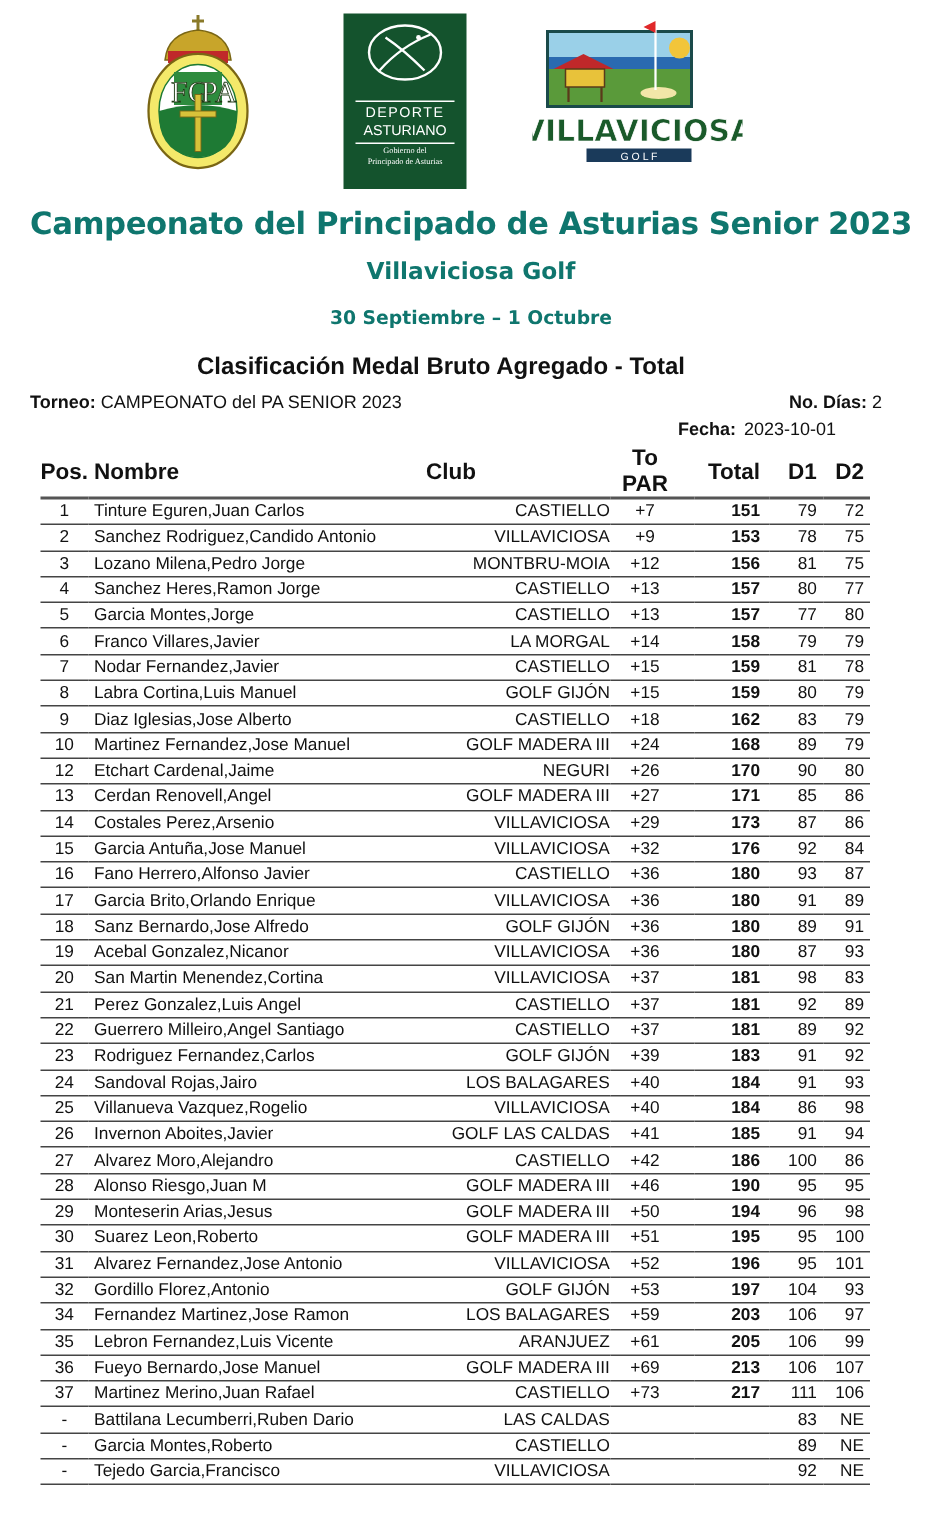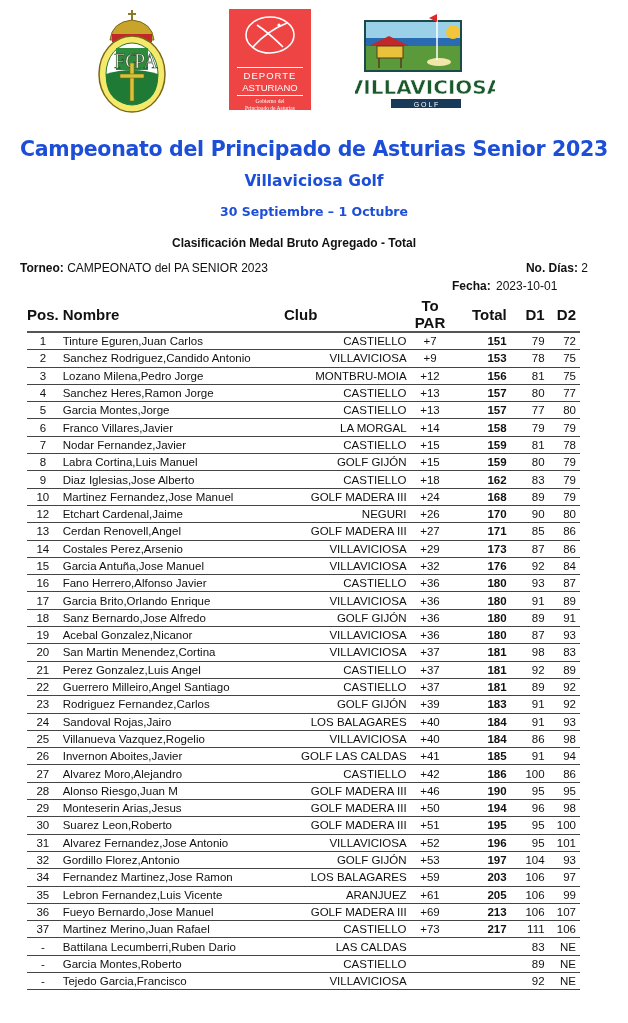--- a/index.html
+++ b/index.html
@@ -1,28 +1,28 @@
 <!DOCTYPE html>
 <html><head>
 <meta charset="utf-8">
 <style>
   html, body { margin:0; padding:0; background:#ffffff; }
   body { width:628px; height:1023px; position:relative; overflow:hidden; font-family:"Liberation Sans", sans-serif; color:#111; }
   .logos { position:absolute; top:0; left:0; width:628px; height:120px; }
   .logo { position:absolute; }
   #logo-fgpa { left:96px; top:8px; width:72px; height:106px; }
-  #logo-deporte { left:229px; top:9px; width:82px; height:101px; background:#ef4444; }
+  #logo-deporte { left:229px; top:9px; width:82px; height:117px; background:#14532d; }
   #logo-villa { left:355px; top:10px; width:140px; height:100px; }
   .dep-txt { position:absolute; left:0; width:82px; text-align:center; color:#fff; font-family:"Liberation Sans", sans-serif; }
   .dep-line { position:absolute; left:8px; width:66px; height:1px; background:#fff; }
-  .title { position:absolute; left:0; width:628px; text-align:center; color:#1d4ed8; font-weight:bold; font-family:"DejaVu Sans", sans-serif; }
+  .title { position:absolute; left:0; width:628px; text-align:center; color:#0f766e; font-weight:bold; font-family:"DejaVu Sans", sans-serif; }
   #main-title { top:137px; font-size:20.5px; letter-spacing:-0.3px; }
   #sub-title { top:172px; font-size:15.5px; }
   #date-title { top:204px; font-size:12.5px; }
-  #class-title { position:absolute; top:236px; left:0; width:588px; text-align:center; font-size:12px; font-weight:bold; }
+  #class-title { position:absolute; top:236px; left:0; width:588px; text-align:center; font-size:16px; font-weight:bold; }
   .meta { position:absolute; font-size:12px; }
   .meta b { font-weight:bold; }
   #torneo { left:20px; top:261px; }
   #dias { right:40px; top:261px; }
   #fecha-lbl { left:452px; top:279px; font-weight:bold; }
   #fecha-val { left:496px; top:279px; }
   table { position:absolute; left:27px; top:297px; width:553px; border-collapse:collapse; font-size:11.5px; }
   thead th { font-weight:bold; font-size:15px; height:18px; padding:0; border-bottom:2px solid #555; vertical-align:middle; }
   tbody td { height:16.3px; padding:0; border-bottom:1.1px solid #444; white-space:nowrap; vertical-align:middle; }
   .c-pos { width:22px; text-align:center; }

